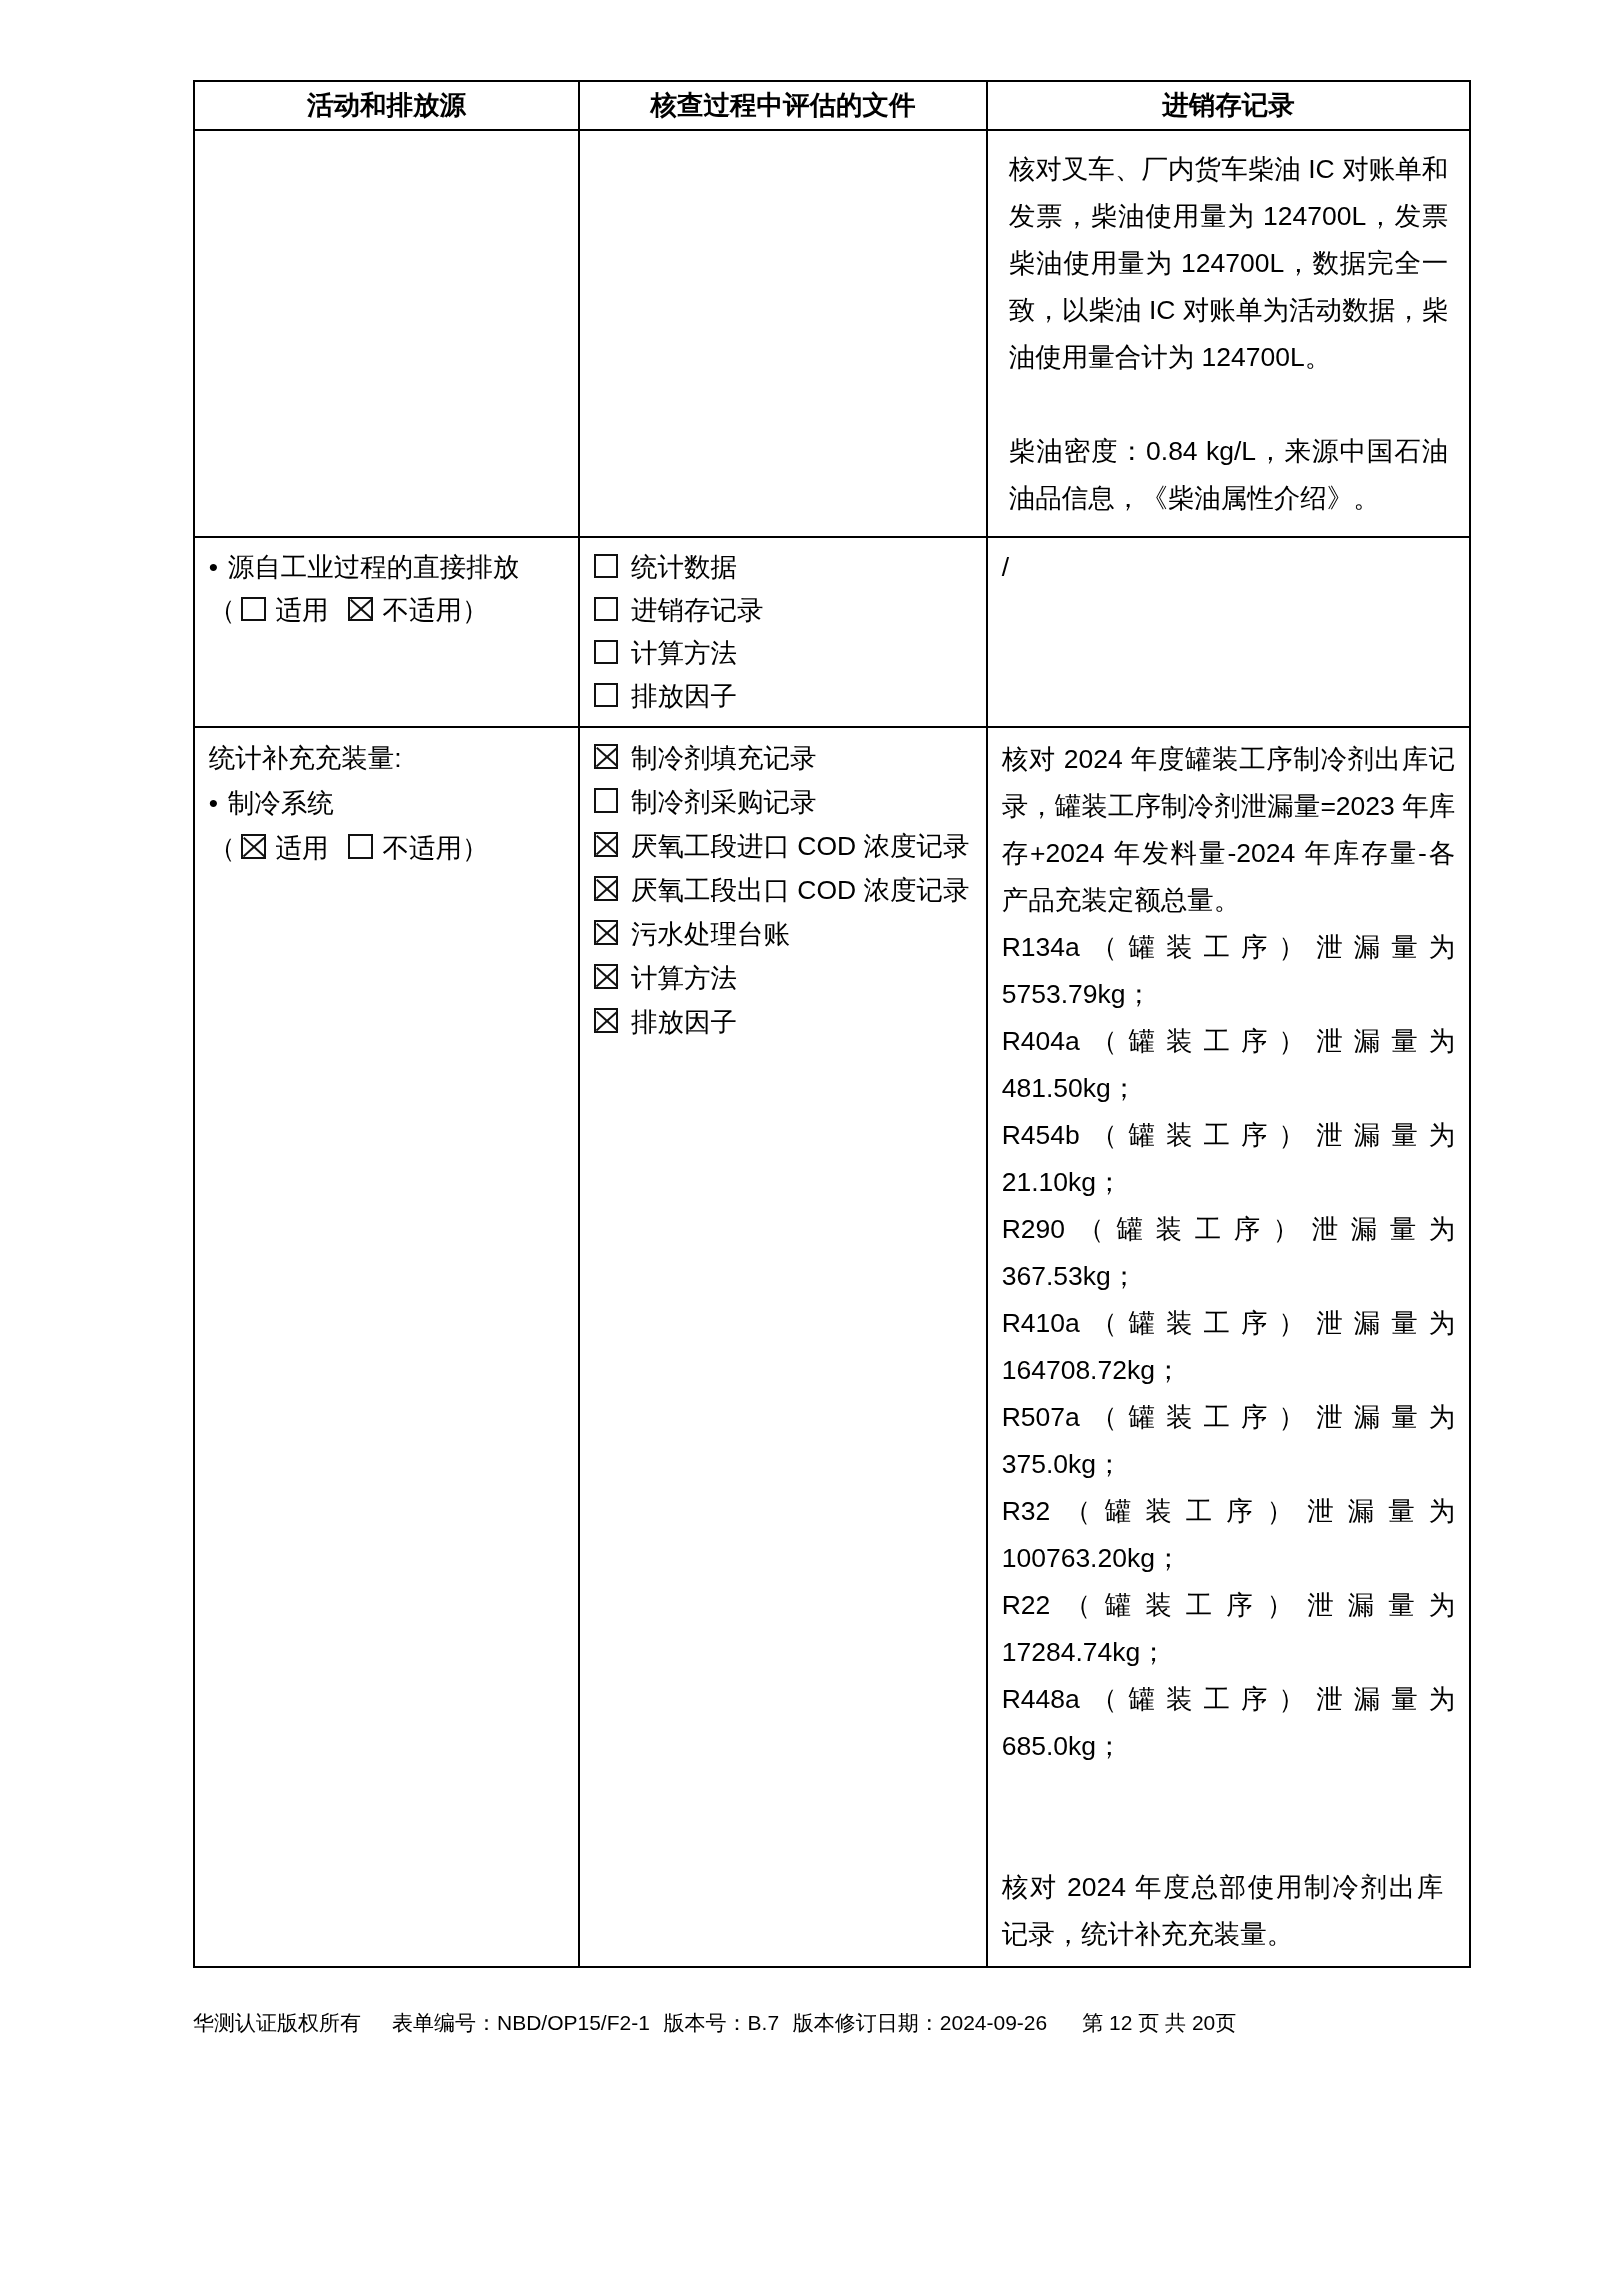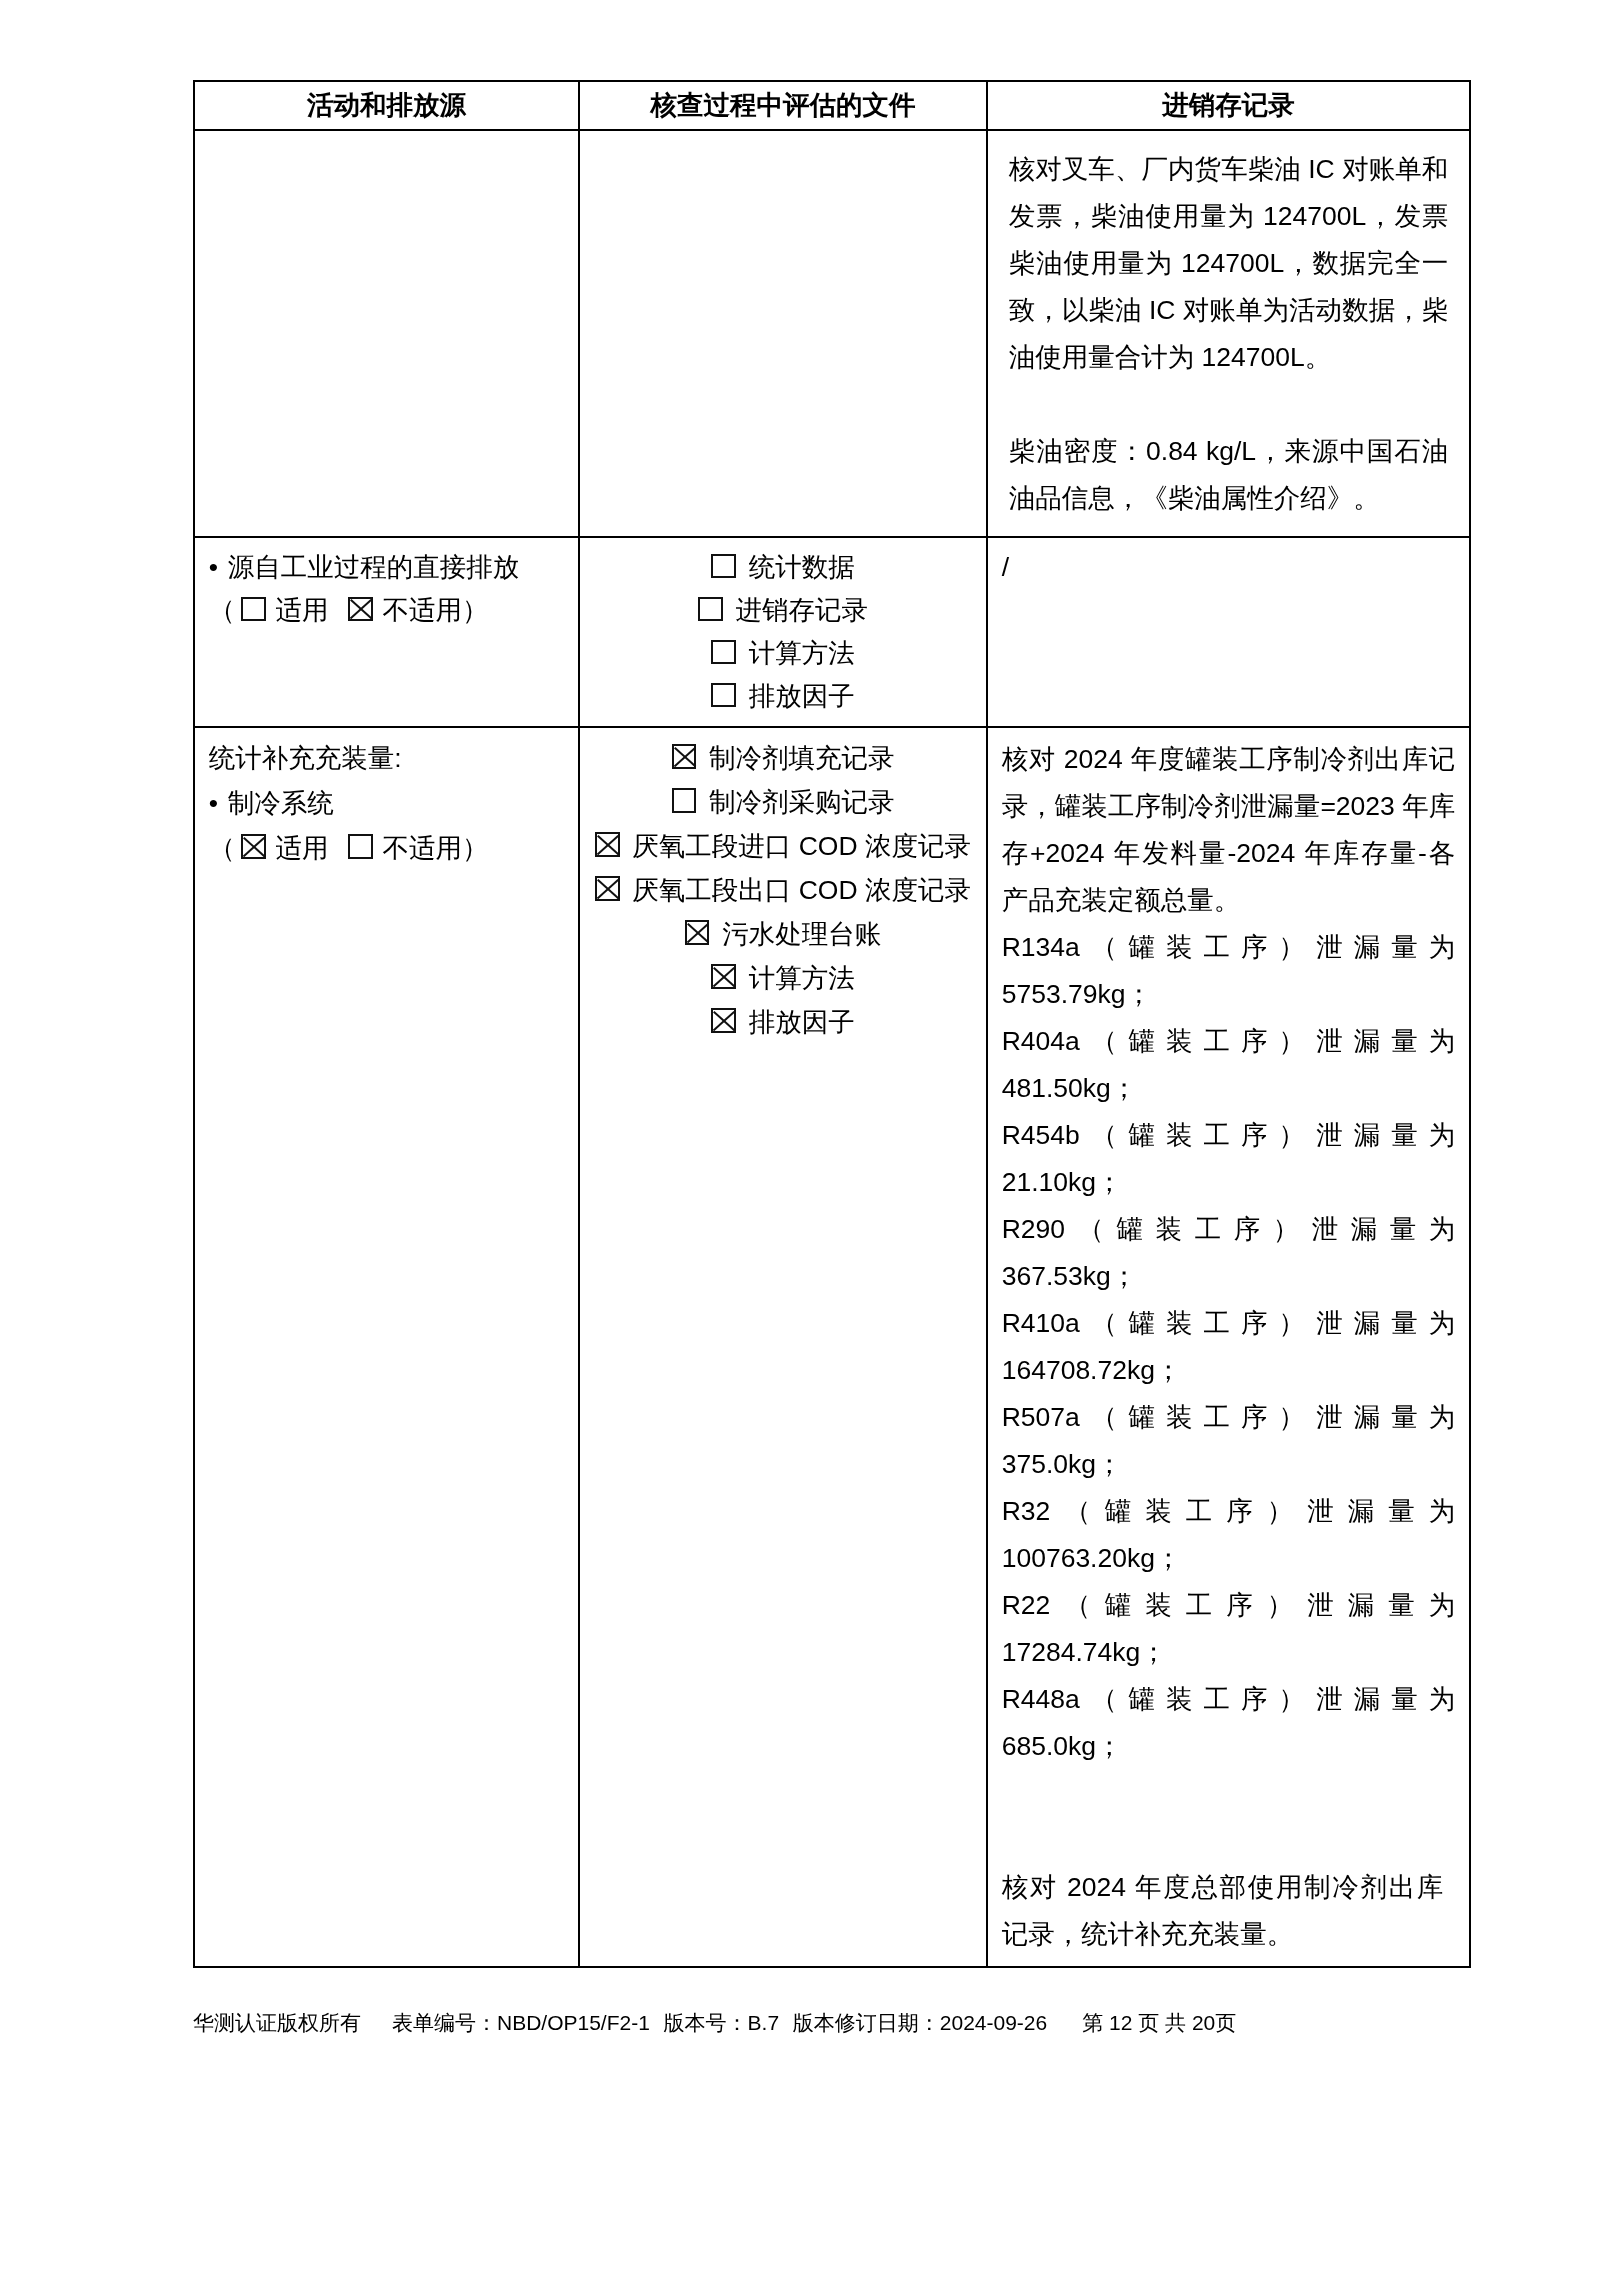--- a/index.html
+++ b/index.html
@@ -58,21 +58,21 @@
   .cb[data-checked="true"]::after{
     content:"";position:absolute;top:9.8px;left:-2.9px;width:28px;height:2.4px;background:#111;
   }
   .cb[data-checked="true"]::before{transform:rotate(42deg);}
   .cb[data-checked="true"]::after{transform:rotate(-42deg);}
 
   .applicability .cb{margin:0 9.8px 0 5.9px;}
   .applicability .gap{display:inline-block;width:13.7px;}
 
   ul.docs{list-style:none;margin:0;padding:0;}
-  ul.docs li{line-height:43px;text-align:center;}
+  ul.docs li{line-height:43px;}
   ul.docs.wide li{line-height:44px;}
   ul.docs .cb{margin-right:12.7px;}
 
   .findings-r3{line-height:47px;}
   .findings-r3 .intro{margin:0;text-align:justify;}
   .leak .n{display:block;text-align:justify;text-align-last:justify;}
   .leak .a{display:block;}
   .findings-r3 .outro{margin:94px 12px 0 0;text-align:justify;}
 
   

